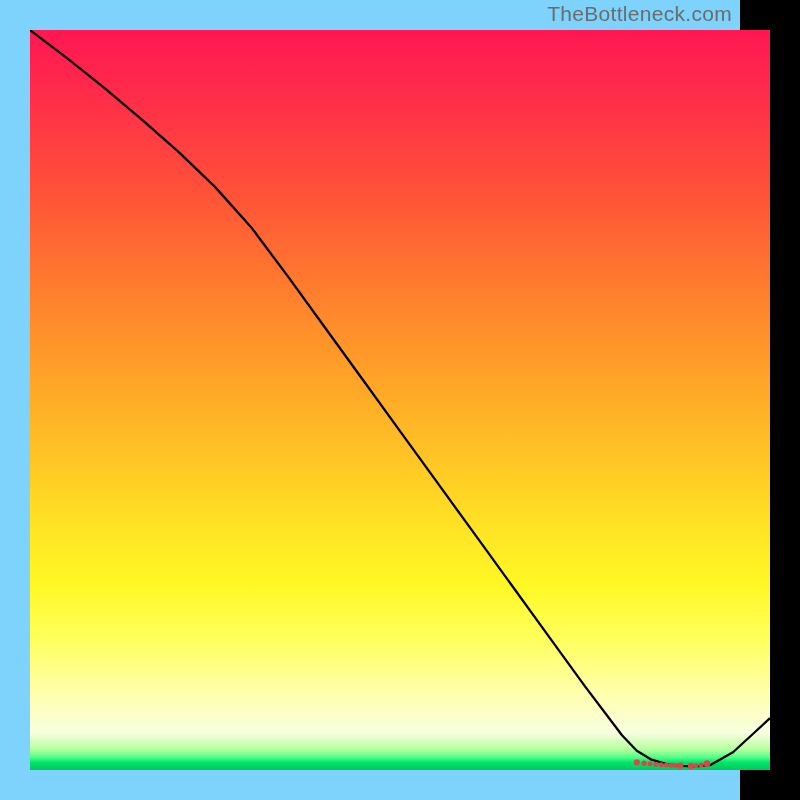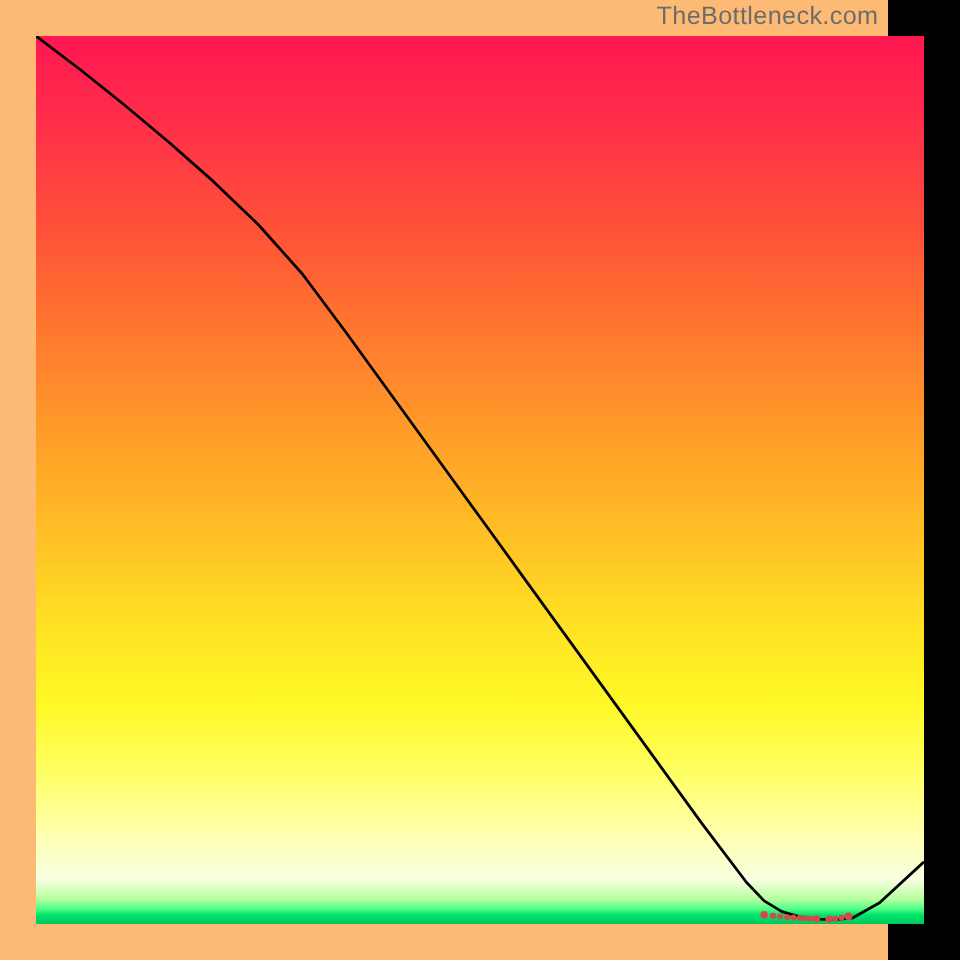--- a/index.html
+++ b/index.html
@@ -8,21 +8,21 @@
     width: 800px;
     height: 800px;
     background: #000;
     overflow: hidden;
     font-family: Arial, Helvetica, sans-serif;
   }
   .stage {
     position: relative;
     width: 740px;
     height: 800px;
-    background: #fdba74;
+    background: #7dd3fc;
   }
   .watermark {
     position: absolute;
     top: 2px;
     right: 8px;
     color: #6c6c6c;
     font-size: 21px;
     font-weight: 500;
     letter-spacing: 0.3px;
     user-select: none;

